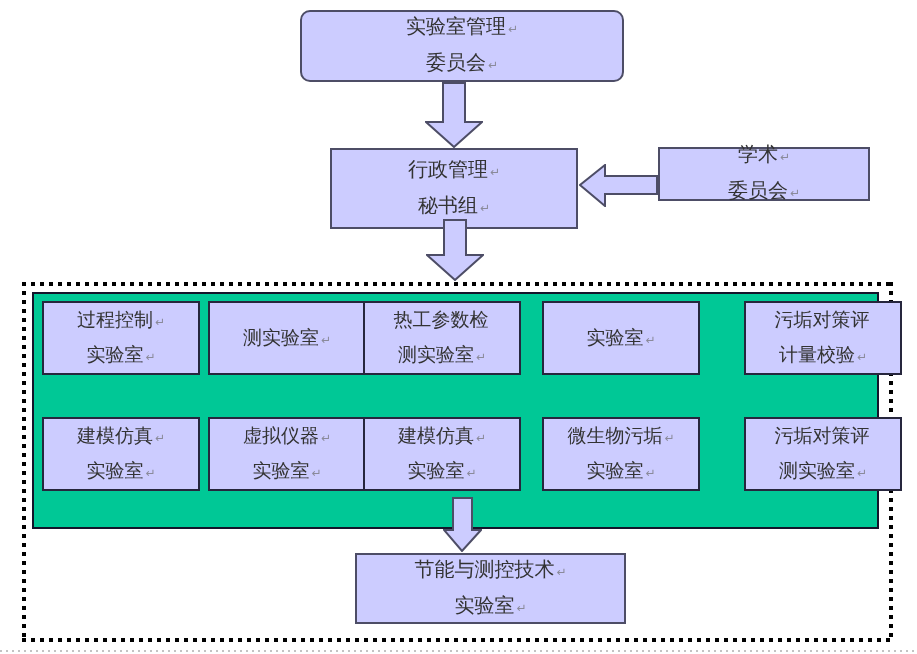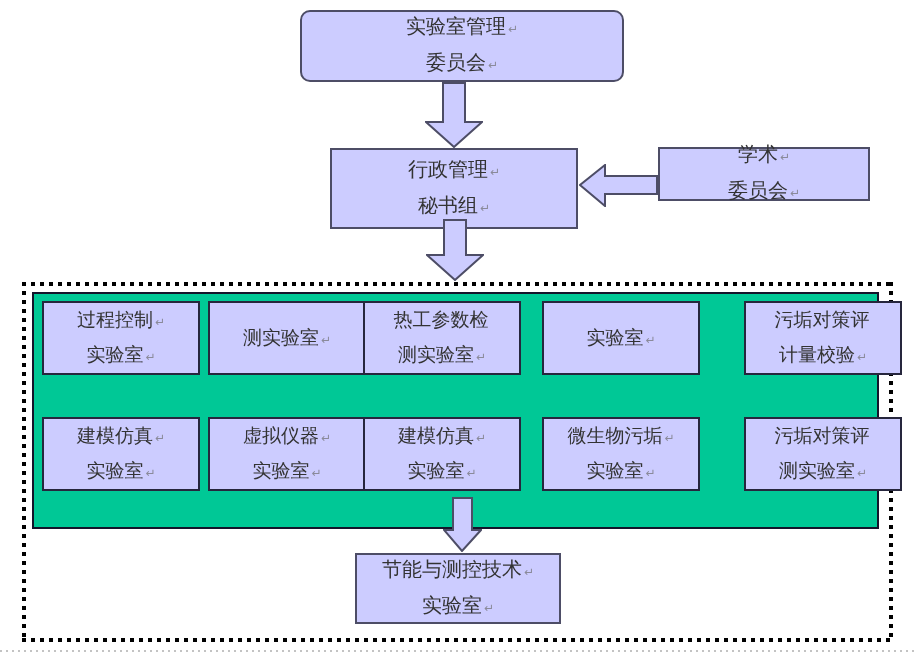--- a/index.html
+++ b/index.html
@@ -119,20 +119,20 @@
       <div class="lab r2 c4">
         <div class="nline"><span>污垢对策评</span><span class="mark"></span></div>
         <div class="nline"><span>测实验室</span><span class="mark">↵</span></div>
       </div>
     </div>
 
   <svg class="blockarrow" style="left:443px;top:497px;" width="39" height="55" viewBox="0 0 39 55">
     <polygon points="10,1 29,1 29,33 38,33 19,54 1,33 10,33"></polygon>
   </svg>
 
-  <div class="node" style="left:355px;top:553px;width:206px;height:71px;">
+  <div class="node" style="left:355px;top:553px;width:271px;height:71px;">
     <div class="nline"><span>节能与测控技术</span><span class="mark">↵</span></div>
     <div class="nline"><span>实验室</span><span class="mark">↵</span></div>
   </div>
 
   <div class="page-edge"></div>
 
 </div>
 
 </body></html>

